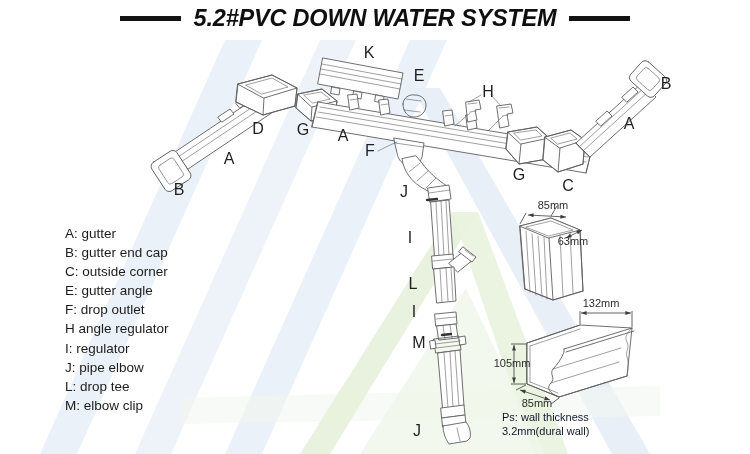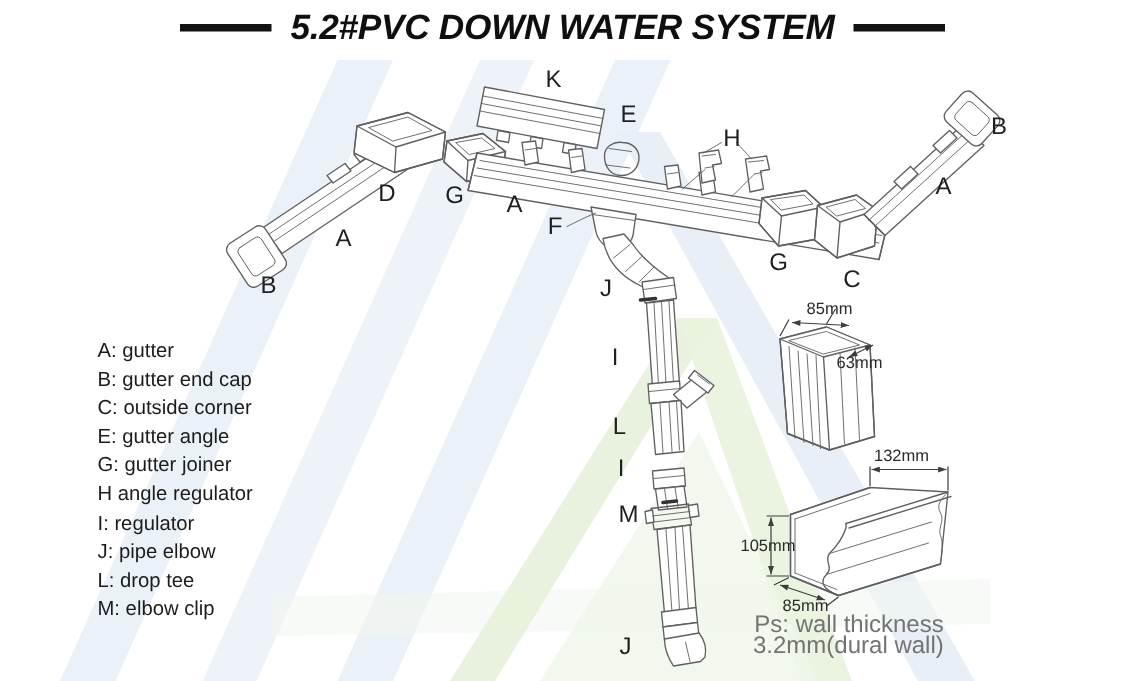--- a/index.html
+++ b/index.html
@@ -19,22 +19,22 @@
     margin:0; font-size:23.5px; font-weight:bold; color:#0f0f0f;
     letter-spacing:-0.2px; white-space:nowrap;
   }
 
   .legend { position:absolute; left:65px; top:190px;margin-top:36px; }
   .legend-row {
     height:19.1px; font-size:13.5px; color:#1c1c1c; white-space:nowrap;
   }
 
   .note {
-    position:absolute; left:502px; top:410px; font-size:16px;
-    color:#737373; line-height:14px; white-space:nowrap;text-align:right;
+    position:absolute; left:502px; top:410px; font-size:11px;
+    color:#0f172a; line-height:14px; white-space:nowrap;
   }
 
   
   .art path, .art line, .art rect, .art polyline {
     stroke:#5f5f5f; stroke-width:0.9; fill:none;
     stroke-linejoin:round; stroke-linecap:round;
   }
   .art .wf   { fill:#ffffff; }
   .art .thin { stroke-width:0.6; }
   .art .dash { stroke:#333; stroke-width:2.4; }
@@ -300,21 +300,21 @@
     <span class="title-rule"></span>
     <h1 class="title">5.2#PVC DOWN WATER SYSTEM</h1>
     <span class="title-rule"></span>
   </div>
 
   <div class="legend">
     <div class="legend-row">A: gutter</div>
     <div class="legend-row">B: gutter end cap</div>
     <div class="legend-row">C: outside corner</div>
     <div class="legend-row">E: gutter angle</div>
-    <div class="legend-row">G: gutter joiner</div>
+    <div class="legend-row">F: drop outlet</div>
     <div class="legend-row">H angle regulator</div>
     <div class="legend-row">I: regulator</div>
     <div class="legend-row">J: pipe elbow</div>
     <div class="legend-row">L: drop tee</div>
     <div class="legend-row">M: elbow clip</div>
   </div>
 
   <div class="note">
     <div>Ps: wall thickness</div>
     <div>3.2mm(dural wall)</div>

